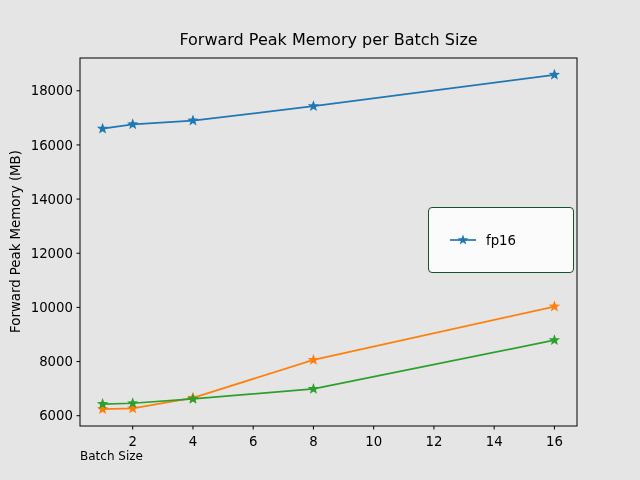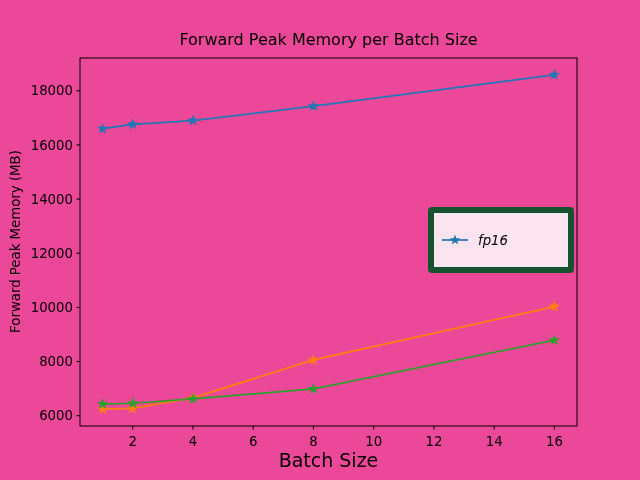--- a/index.html
+++ b/index.html
@@ -1,66 +1,65 @@
 <!DOCTYPE html>
 <html><head>
 <meta charset="utf-8">
 <style>
   html, body { margin: 0; padding: 0; background: #ffffff; }
   .figure {
     position: relative;
     width: 640px;
     height: 480px;
-    background: #ec4899;
+    background: #e5e5e5;
     font-family: "DejaVu Sans", sans-serif;
     overflow: hidden;
     color: #000000;
   }
   .chart-title {
     position: absolute;
     left: 80px;
     top: 30px;
     width: 497px;
     text-align: center;
     font-size: 16px;
     white-space: nowrap;
   }
   .xlabel {
     position: absolute;
     left: 80px;
     top: 449px;
     width: 497px;
-    text-align: center;
-    font-size: 19px;
+    text-align: left;
+    font-size: 12px;
   }
   .ylabel {
     position: absolute;
     left: -185px;
     top: 234px;
     width: 400px;
     text-align: center;
     font-size: 13.3px;
     transform: rotate(-90deg);
   }
   #plot { position: absolute; left: 0; top: 0; }
   .legend {
     position: absolute;
     left: 428px;
     top: 207px;
     width: 146px;
     height: 66px;
     box-sizing: border-box;
     background: rgba(255,255,255,0.85);
-    border: 6px solid #14532d;
+    border: 1px solid #14532d;
     border-radius: 4px;
-    padding: 2px 7px;
+    padding: 2px 20px;
     display: flex;
     flex-direction: column;
     justify-content: space-around;
-    font-style: italic;
   }
   .legend-entry { display: flex; align-items: center; height: 21px; }
   .legend-entry svg { flex: 0 0 auto; }
   .legend-label { font-size: 13.3px; margin-left: 9px; white-space: nowrap; }
   text { font-family: "DejaVu Sans", sans-serif; font-size: 13.3px; fill: #000000; }
 </style>
 </head>
 <body>
 
 <div class="figure">

